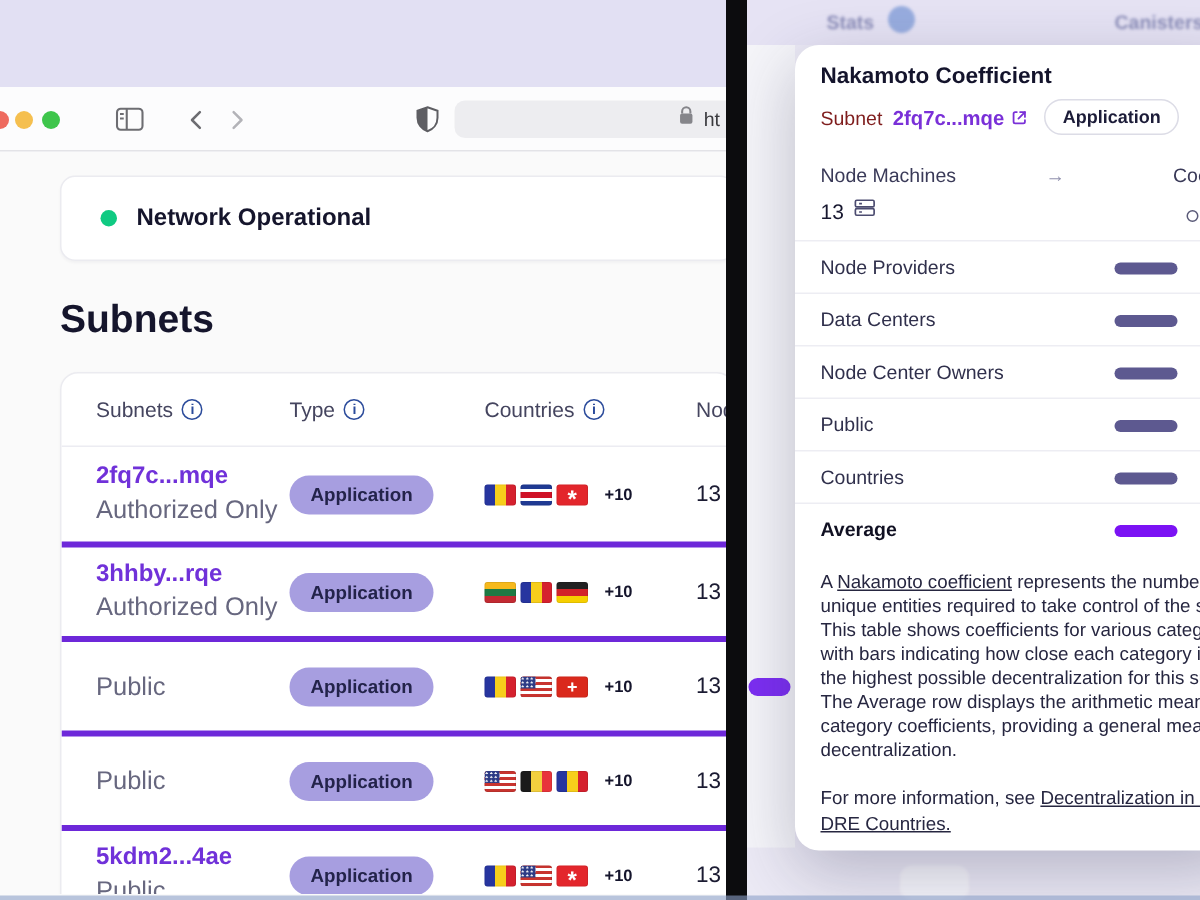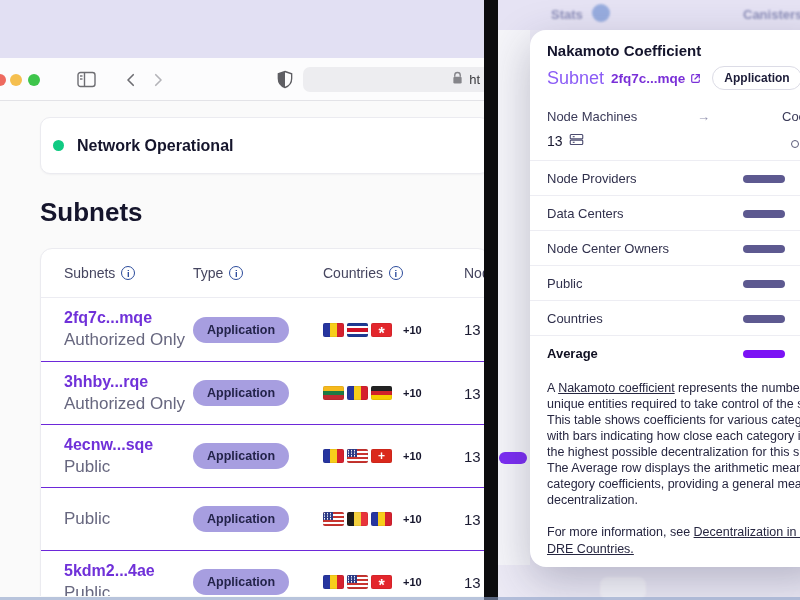--- a/index.html
+++ b/index.html
@@ -27,42 +27,42 @@
     position:absolute; left:303px; top:9px; width:191px; height:25px;
     background:#ededf0; border-radius:7px; display:flex; align-items:center;
     justify-content:flex-end; padding-right:14px; gap:6px;
   }
   .urlbar .url-text { font-size:13px; color:#3a3a3e; }
   
   .status-card {
     position:absolute; left:40px; top:117px; width:450px; height:57px;
     background:#fff; border:1px solid #ebebf0; border-radius:10px;
     box-shadow:0 1px 2px rgba(30,30,60,.04);
-    display:flex; align-items:center; padding-left:12px; gap:13px;
+    display:flex; align-items:center; padding-left:26px; gap:13px;
   }
   .status-dot { width:11px; height:11px; border-radius:50%; }
   .status-label { font-size:16px; font-weight:700; color:#15152c; }
   .page-heading { position:absolute; left:40px; top:197px; font-size:26px; font-weight:700; color:#15152c; }
   
   .table-card {
     position:absolute; left:40px; top:248px; width:450px; height:400px;
     background:#fff; border:1px solid #ebebf0; border-radius:12px;
     box-shadow:0 1px 2px rgba(30,30,60,.04); overflow:hidden;
   }
   .t-grid { display:grid; grid-template-columns:129px 130px 141px 1fr; align-items:center; padding-left:23px; }
   .t-head { height:49px; border-bottom:1px solid #ececf2; color:#45455f; font-size:14px; }
   .t-head .hcell { display:flex; align-items:center; gap:6px; white-space:nowrap; }
   .info-i {
     width:14px; height:14px; border:1.4px solid #2b4b9b; border-radius:50%;
     color:#2b4b9b; font-size:9.5px; font-weight:700; display:inline-flex;
     align-items:center; justify-content:center; flex:none; font-style:normal;
   }
   .info-i::after { content:"i"; }
   .t-row { height:63px; }
-  .t-row + .t-row { border-top:1px solid #6d28d9; }
+  .t-row + .t-row { border-top:4px solid #6d28d9; }
   .cell-id { display:flex; flex-direction:column; gap:3px; }
   .subnet-link { font-size:16px; font-weight:600; color:#7031d9; text-decoration:none; }
   .subnet-access { font-size:17px; color:#67677f; }
   .badge {
     justify-self:start; background:#a79ee0; color:#23234a; font-size:12.5px;
     font-weight:700; padding:6px 14px; border-radius:15px; white-space:nowrap;
   }
   .cell-flags { display:flex; align-items:center; gap:3px; }
   .more-count { margin-left:8px; font-size:11px; font-weight:600; color:#15152c; }
   .cell-nodes { font-size:15px; font-weight:500; color:#1b1b32; }
@@ -98,21 +98,21 @@
   .left-strip { position:absolute; left:0; top:30px; width:32px; height:535px; background:#f5f5f9; }
   .behind-bar { position:absolute; left:1px; top:452px; width:28px; height:12px; border-radius:6px; background:#7c2ef2; }
   .behind-card { position:absolute; left:102px; top:577px; width:46px; height:23px; border-radius:8px;
        background:rgba(255,255,255,.55); filter:blur(1px); }
   .modal {
     position:absolute; left:32px; top:30px; width:300px; height:537px; background:#fff;
     border-radius:16px; box-shadow:0 14px 44px rgba(40,40,80,.28);
   }
   .m-title { position:absolute; left:17px; top:12px; font-size:15px; font-weight:700; color:#14142c; }
   .m-subnet { position:absolute; left:17px; top:36px; display:flex; align-items:center; }
-  .m-subnet .lbl { font-size:18px; color:#8b5cf6; margin-right:7px; }
+  .m-subnet .lbl { font-size:13px; color:#7f1d1d; margin-right:7px; }
   .m-subnet .sid { font-size:13.5px; font-weight:700; color:#7a30d8; text-decoration:none; }
   .m-subnet .ext { margin-left:4px; display:inline-flex; }
   .m-pill { margin-left:10px; border:1px solid #dcdce6; border-radius:13px; padding:4px 11px;
        font-size:12px; font-weight:600; color:#1c1c38; background:#fff; white-space:nowrap; }
   .m-col-label { position:absolute; font-size:13px; color:#3a3a58; white-space:nowrap; }
   .m-arrow { position:absolute; left:167px; top:79px; font-size:13px; color:#9292ae; }
   .m-val { position:absolute; left:17px; top:102px; display:flex; align-items:center; gap:6px; }
   .m-val .num { font-size:14px; color:#17172f; }
   .m-ocircle { position:absolute; left:261px; top:110px; width:8px; height:8px;
        border:1.6px solid #5a5a78; border-radius:50%; }
@@ -237,21 +237,20 @@
           <span class="flag" data-flag="lt"></span>
           <span class="flag" data-flag="ro"></span>
           <span class="flag" data-flag="de"></span>
           <span class="more-count">+10</span>
         </div>
         <span class="cell-nodes">13</span>
       </div>
 
       <div class="t-row t-grid">
         <div class="cell-id">
-          <a href="#" class="subnet-link">4ecnw...sqe</a>
           <span class="subnet-access">Public</span>
         </div>
         <span class="badge">Application</span>
         <div class="cell-flags">
           <span class="flag" data-flag="ro"></span>
           <span class="flag" data-flag="us"></span>
           <span class="flag" data-flag="ch"></span>
           <span class="more-count">+10</span>
         </div>
         <span class="cell-nodes">13</span>

